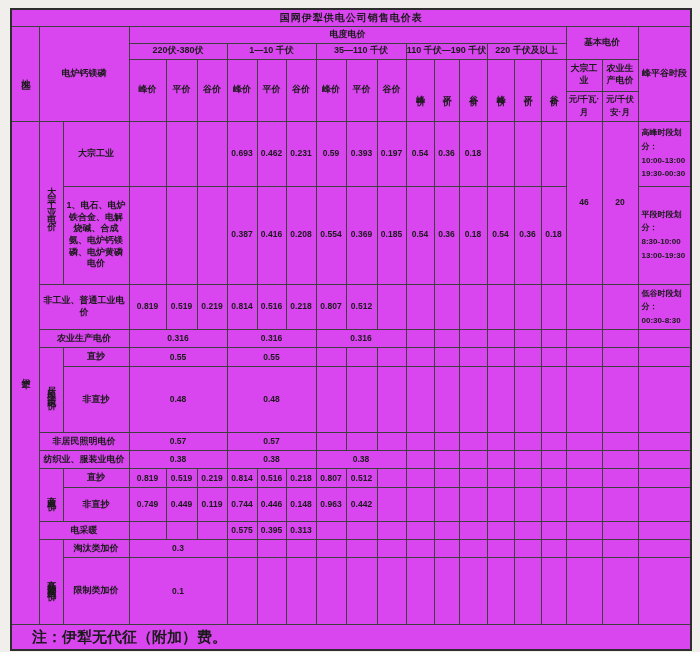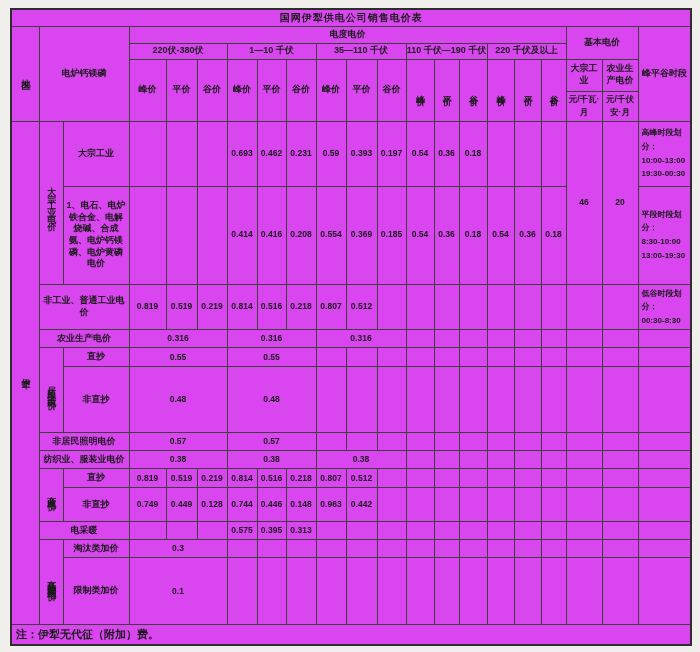--- a/index.html
+++ b/index.html
@@ -30,21 +30,21 @@
     display:inline-block;line-height:1.05;letter-spacing:2px;
   }
   .vt-wide{letter-spacing:7px;}
   .vt-mid{letter-spacing:3px;}
   .period{
     text-align:left;font-size:8px;padding:2px 3px;line-height:1.7;
     vertical-align:middle;
   }
   .period div{white-space:nowrap;}
   .period .plbl{white-space:normal;}
-  .note-cell{text-align:left;padding:2px 4px;font-size:11px;}
+  .note-cell{text-align:left;padding:2px 20px;font-size:15px;}
   .unit{font-size:8.5px;line-height:1.5;text-align:center;}
   
   tr.rt{height:17px} tr.h1{height:17px} tr.h2{height:16px} tr.h3{height:32px} tr.h4{height:30px}
   tr.b1{height:65px} tr.b2{height:98px} tr.b3{height:42px} tr.b4{height:18px}
   tr.b5{height:19px} tr.b6{height:66px} tr.b7{height:18px} tr.b8{height:18px}
   tr.b9{height:19px} tr.b10{height:34px} tr.b11{height:18px} tr.b12{height:18px}
   tr.b13{height:67px} tr.bn{height:20px}
 </style>
 </head>
 <body>
@@ -146,21 +146,21 @@
     <div>10:00-13:00</div>
     <div>19:30-00:30</div>
   </td>
 </tr>
 
 <tr class="b2">
   <td class="lab">1、电石、电炉铁合金、电解烧碱、合成氨、电炉钙镁磷、电炉黄磷电价</td>
   <td class="n"></td>
   <td class="n"></td>
   <td class="n"></td>
-  <td class="n">0.414</td>
+  <td class="n">0.387</td>
   <td class="n">0.416</td>
   <td class="n">0.208</td>
   <td class="n">0.554</td>
   <td class="n">0.369</td>
   <td class="n">0.185</td>
   <td class="n">0.54</td>
   <td class="n">0.36</td>
   <td class="n">0.18</td>
   <td class="n">0.54</td>
   <td class="n">0.36</td>
@@ -304,21 +304,21 @@
   <td class="n"></td>
   <td></td>
   <td></td>
   <td></td>
 </tr>
 
 <tr class="b10">
   <td class="lab">非直抄</td>
   <td class="n">0.749</td>
   <td class="n">0.449</td>
-  <td class="n">0.128</td>
+  <td class="n">0.119</td>
   <td class="n">0.744</td>
   <td class="n">0.446</td>
   <td class="n">0.148</td>
   <td class="n">0.963</td>
   <td class="n">0.442</td>
   <td class="n"></td>
   <td class="n"></td>
   <td class="n"></td>
   <td class="n"></td>
   <td class="n"></td>

